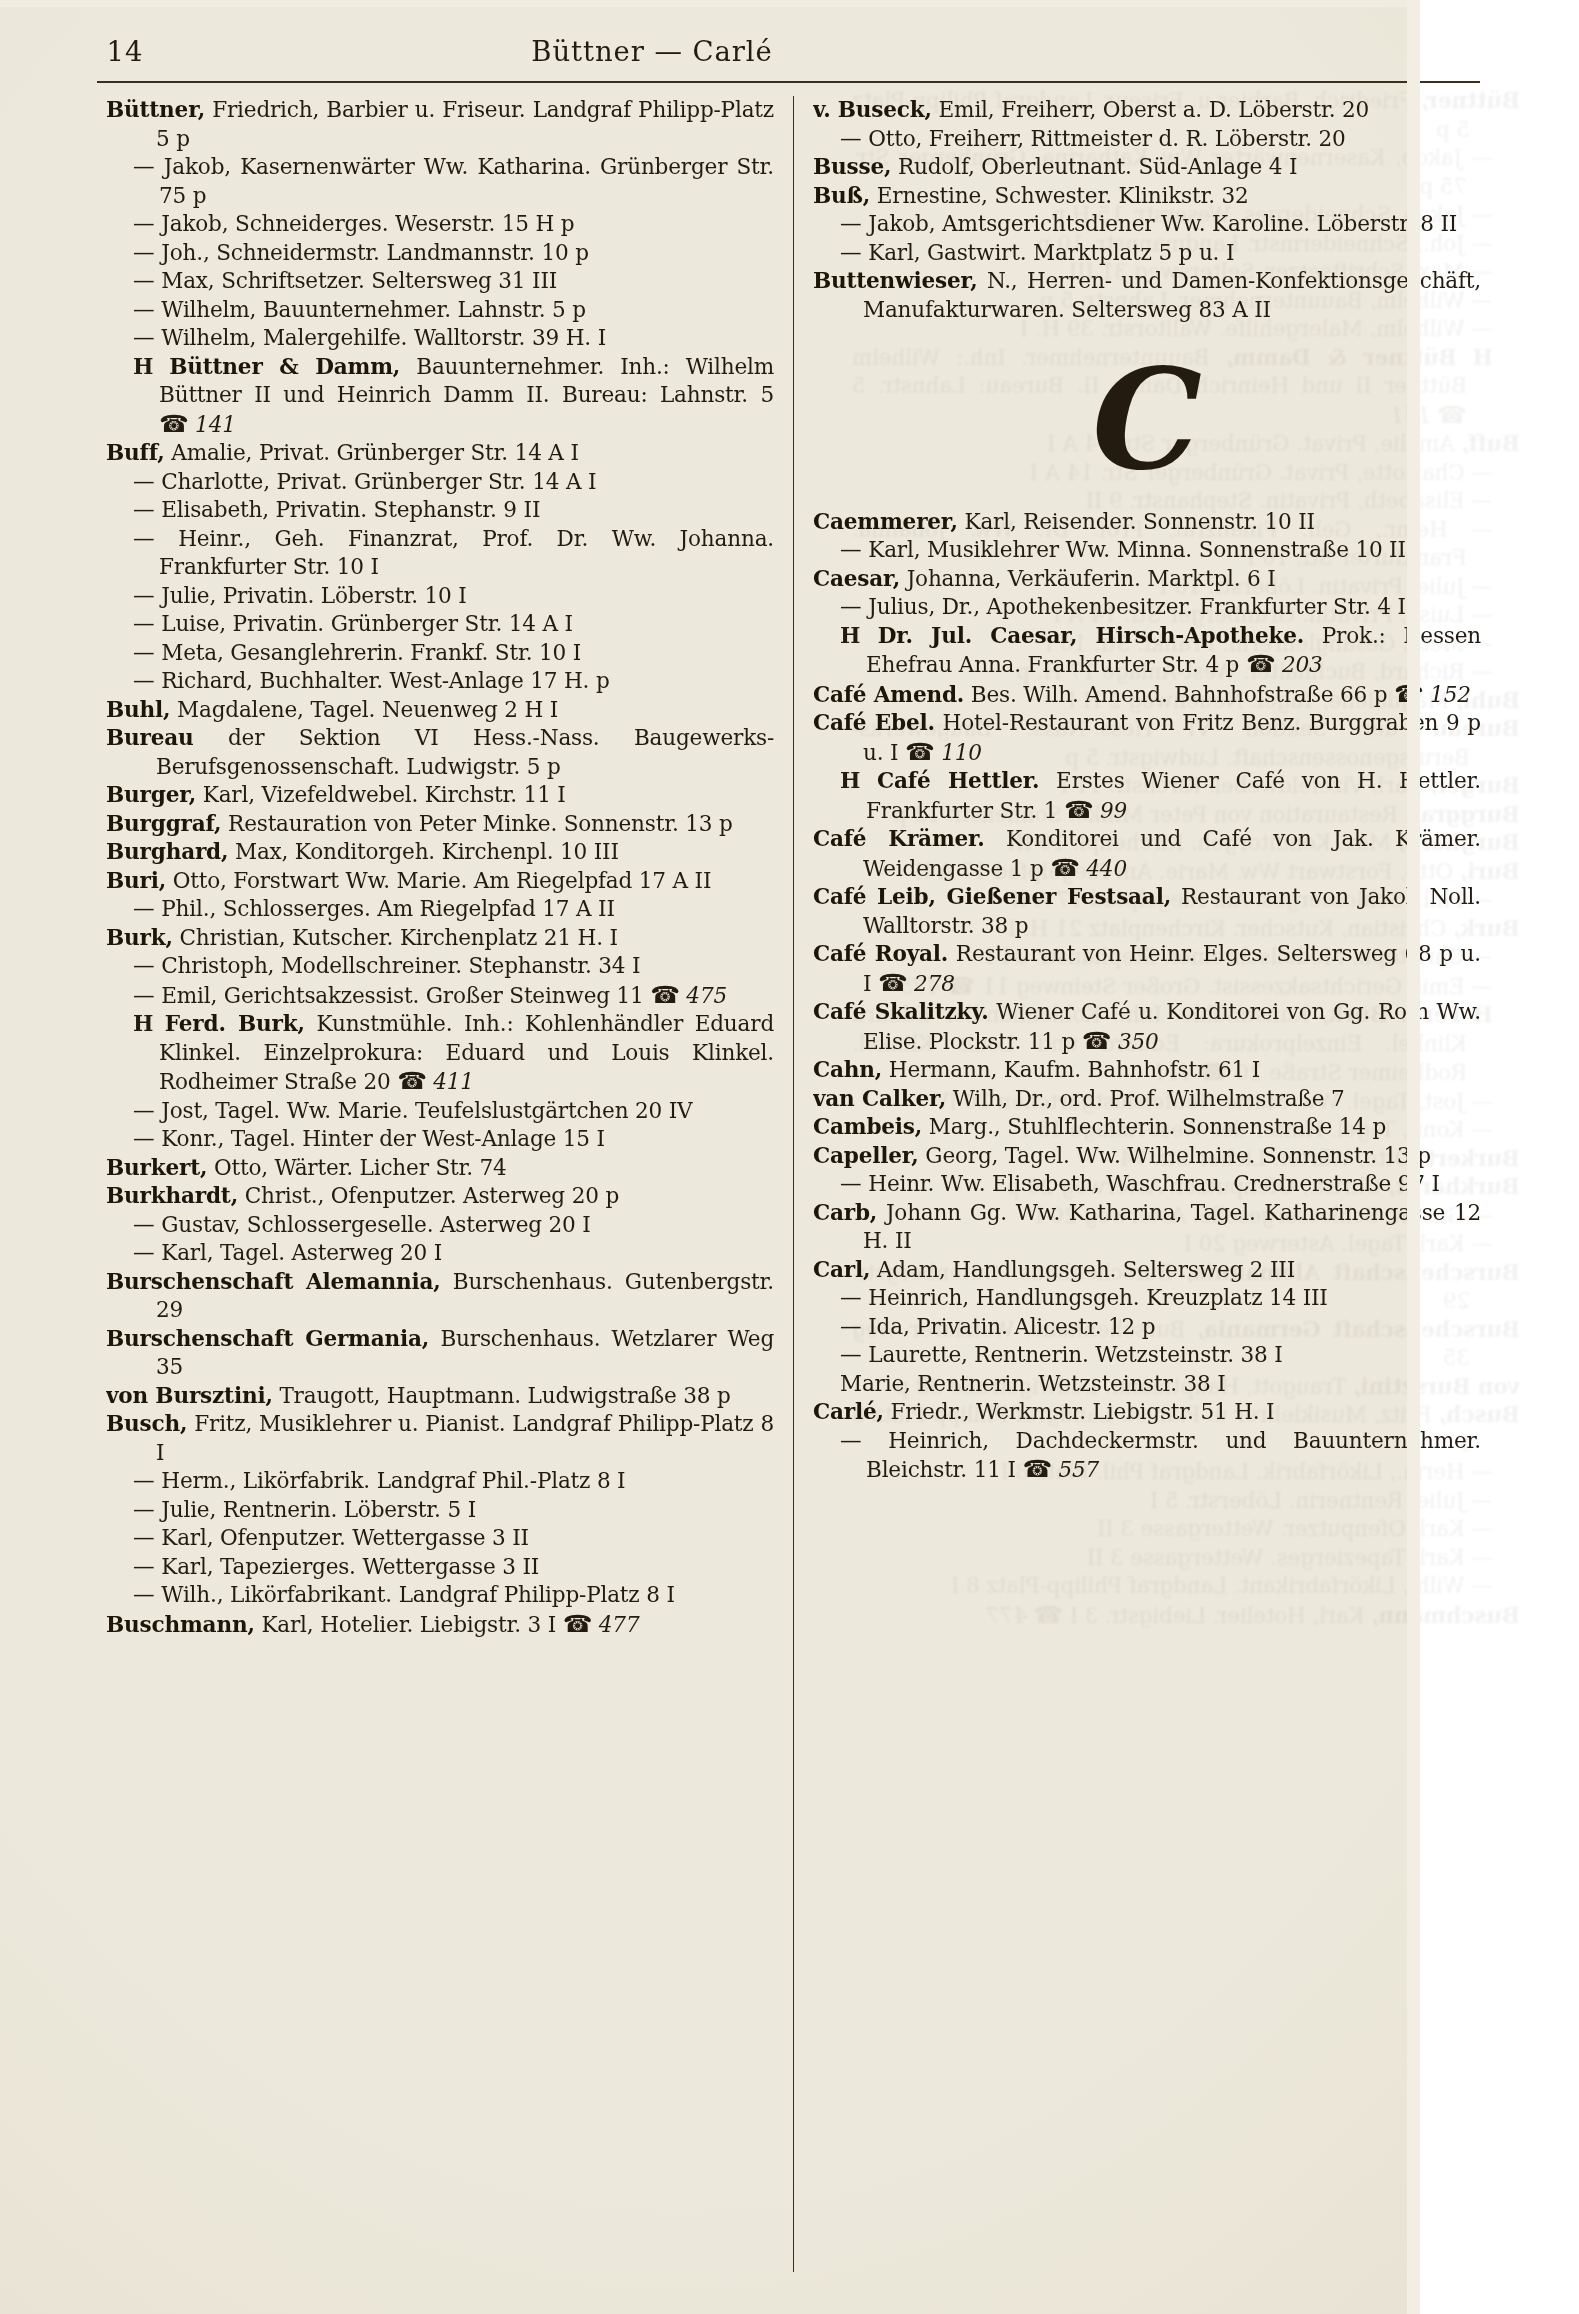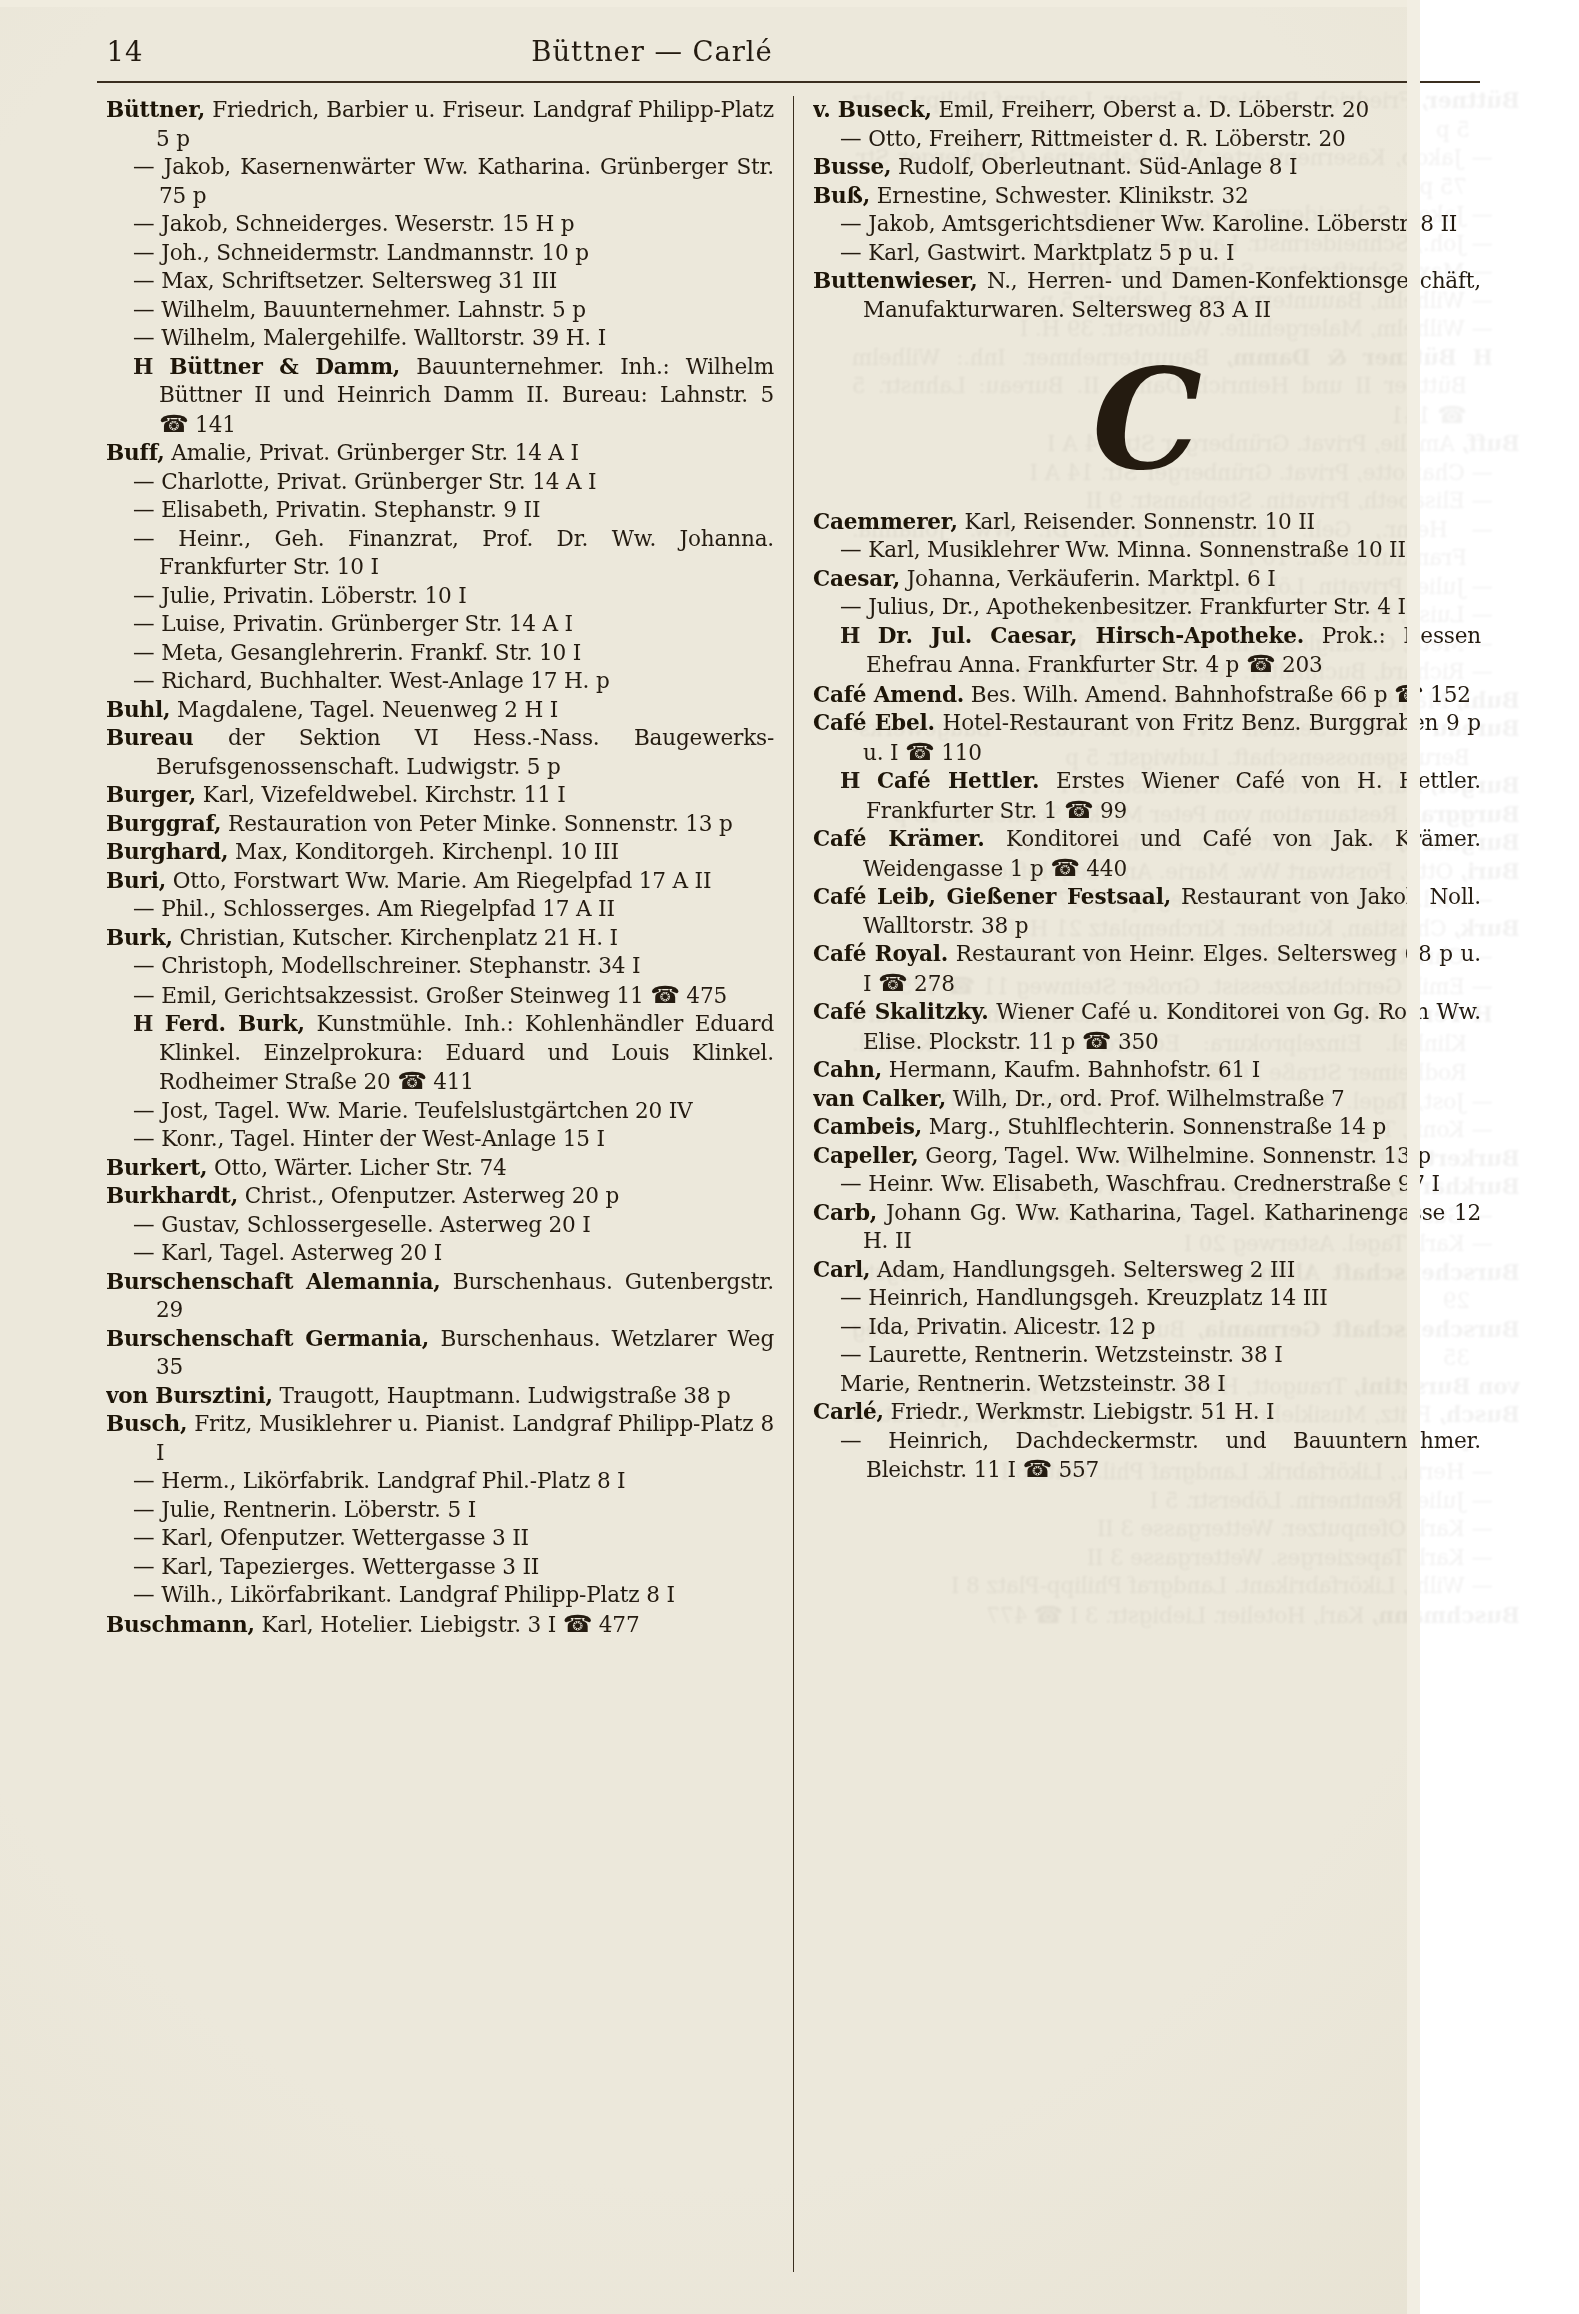--- a/index.html
+++ b/index.html
@@ -57,21 +57,21 @@
   .entry {
     margin: 0;
     padding-left: 50px; text-indent: -50px;
   }
   .entry.dash, .entry.cont, .entry.reg {
     padding-left: 53px; text-indent: -26px;
   }
   .entry b { font-weight: 700; color: #1d1508; }
   .regmark { font-weight: 700; }
   .dashmark { letter-spacing: 0; }
-  .phone { white-space: nowrap; }
+  .phone { white-space: nowrap; font-style: italic; }
   .phone-icon {
     font-family: "DejaVu Sans", "Liberation Sans", sans-serif;
     font-size: 24px; margin-right: 6.4px;
   }
   .section-letter {
     text-align: center;
     font-size: 138px; line-height: 1.05;
     font-weight: 700; font-style: italic;
     padding: 24px 0 14.7px 0;
     text-indent: 0;
@@ -142,21 +142,21 @@
         <p class="entry dash"><span class="dashmark">—</span> <span>Julie, Rentnerin. Löberstr. 5 I</span></p>
         <p class="entry dash"><span class="dashmark">—</span> <span>Karl, Ofenputzer. Wettergasse 3 II</span></p>
         <p class="entry dash"><span class="dashmark">—</span> <span>Karl, Tapezierges. Wettergasse 3 II</span></p>
         <p class="entry dash"><span class="dashmark">—</span> <span>Wilh., Likörfabrikant. Landgraf Philipp-Platz 8 I</span></p>
         <p class="entry"><b>Buschmann,</b> <span>Karl, Hotelier. Liebigstr. 3 I</span> <span class="phone"><span class="phone-icon">☎</span><span>477</span></span></p>
       </section>
     <div class="col-divider"></div>
     <section class="column" id="col-right">
         <p class="entry"><b>v. Buseck,</b> <span>Emil, Freiherr, Oberst a. D. Löberstr. 20</span></p>
         <p class="entry dash"><span class="dashmark">—</span> <span>Otto, Freiherr, Rittmeister d. R. Löberstr. 20</span></p>
-        <p class="entry"><b>Busse,</b> <span>Rudolf, Oberleutnant. Süd-Anlage 8 I</span></p>
+        <p class="entry"><b>Busse,</b> <span>Rudolf, Oberleutnant. Süd-Anlage 4 I</span></p>
         <p class="entry"><b>Buß,</b> <span>Ernestine, Schwester. Klinikstr. 32</span></p>
         <p class="entry dash"><span class="dashmark">—</span> <span>Jakob, Amtsgerichtsdiener Ww. Karoline. Löberstr. 8 II</span></p>
         <p class="entry dash"><span class="dashmark">—</span> <span>Karl, Gastwirt. Marktplatz 5 p u. I</span></p>
         <p class="entry"><b>Buttenwieser,</b> <span>N., Herren- und Damen-Konfektionsgeschäft, Manufakturwaren. Seltersweg 83 A II</span></p>
         <div class="section-letter">C</div>
         <p class="entry"><b>Caemmerer,</b> <span>Karl, Reisender. Sonnenstr. 10 II</span></p>
         <p class="entry dash"><span class="dashmark">—</span> <span>Karl, Musiklehrer Ww. Minna. Sonnenstraße 10 II</span></p>
         <p class="entry"><b>Caesar,</b> <span>Johanna, Verkäuferin. Marktpl. 6 I</span></p>
         <p class="entry dash"><span class="dashmark">—</span> <span>Julius, Dr., Apothekenbesitzer. Frankfurter Str. 4 I</span></p>
         <p class="entry reg"><span class="regmark">H</span> <b>Dr. Jul. Caesar, Hirsch-Apotheke.</b> <span>Prok.: Dessen Ehefrau Anna. Frankfurter Str. 4 p</span> <span class="phone"><span class="phone-icon">☎</span><span>203</span></span></p>

